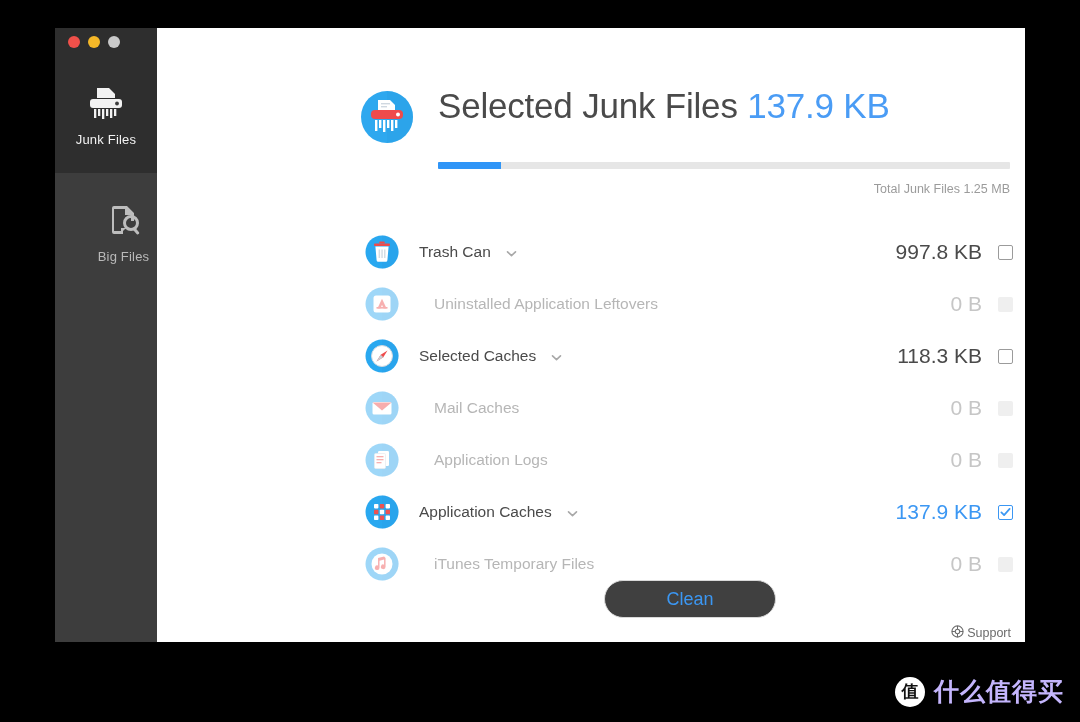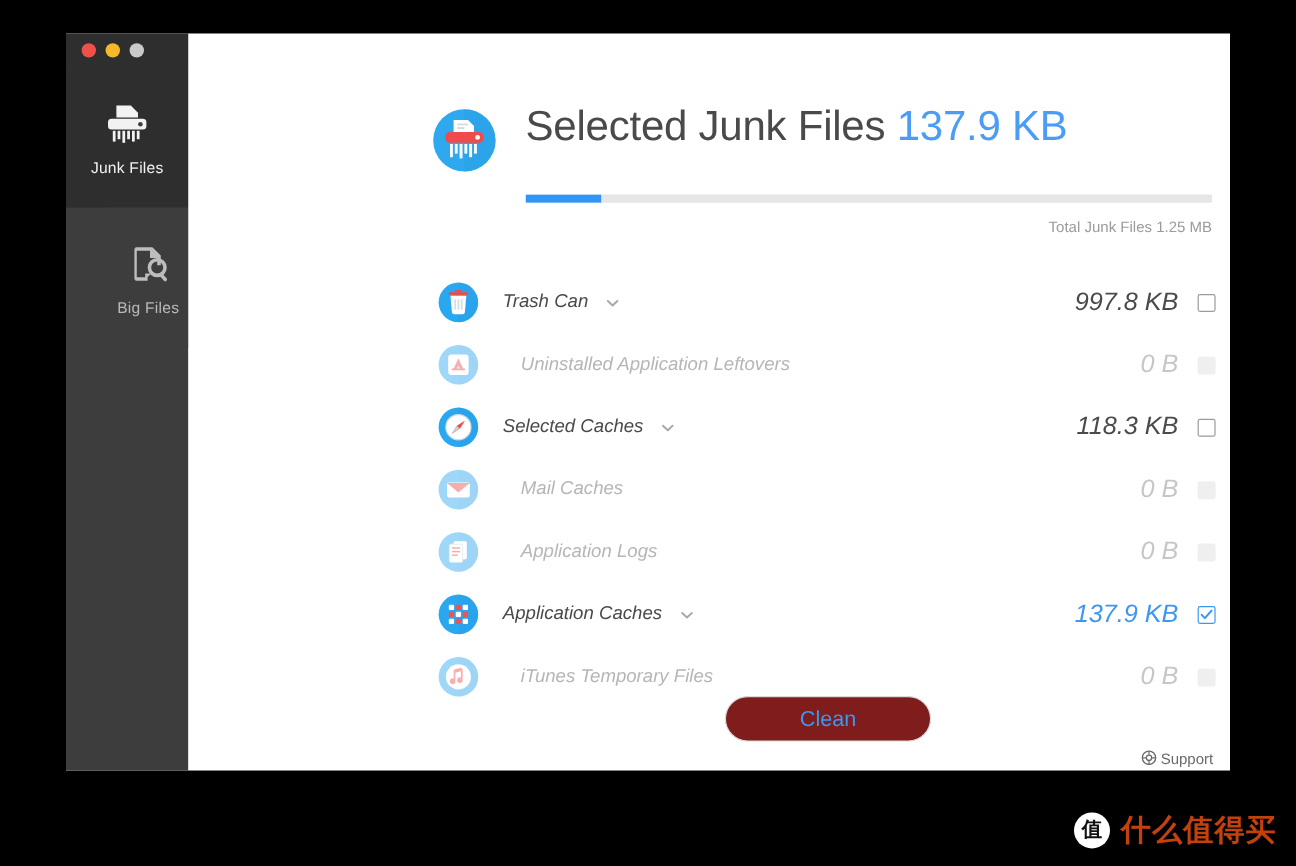--- a/index.html
+++ b/index.html
@@ -56,21 +56,21 @@
   }
   .pbar .fill{height:100%;background:#2f95f7;}
   .total{
     position:absolute;left:78px;top:94px;width:572px;text-align:right;
     font-size:12.5px;color:#9b9b9b;
   }
 
   
   .list{position:absolute;left:203px;top:198px;width:653px;}
   .row{
-    height:52px;display:flex;align-items:center;position:relative;font-style:italic;
+    height:52px;display:flex;align-items:center;position:relative;
   }
   .rowicon{width:34px;height:34px;flex:0 0 34px;margin-left:5px;}
   .rowlabel{margin-left:20px;font-size:15.5px;color:#4a4a4a;white-space:nowrap;}
   .row.dim .rowlabel{color:#b6b6b6;margin-left:35px;}
   .row.dim .rowicon{opacity:.45;}
   .chev{margin-left:14px;width:13px;height:13px;display:inline-block;}
   .spacer{flex:1;}
   .size{font-size:21px;color:#4a4a4a;margin-right:16px;white-space:nowrap;}
   .row.dim .size{color:#c6c6c6;}
   .row.sel .size{color:#3b97f3;}
@@ -78,42 +78,42 @@
     width:15px;height:15px;box-sizing:border-box;border:1.5px solid #9b9b9b;
     background:#fff;border-radius:2px;flex:0 0 15px;position:relative;
   }
   .cbox.disabled{border:none;background:#efefef;}
   .cbox.checked{border-color:#3b97f3;}
   .cbox.checked svg{position:absolute;left:1px;top:1px;}
 
   
   .cleanbtn{
     position:absolute;left:447px;top:552px;width:170px;height:36px;
-    border:1px solid #d9d9d9;border-radius:19px;background:#7f1d1d;
+    border:1px solid #d9d9d9;border-radius:19px;background:#404040;
     color:#3b97f3;font-size:18px;font-weight:400;
     display:flex;align-items:center;justify-content:center;cursor:pointer;
     font-family:"Liberation Sans",sans-serif;
   }
   .support{
     position:absolute;right:14px;bottom:1px;display:flex;align-items:center;gap:3px;
     font-size:12.5px;color:#6b6b6b;cursor:pointer;
   }
 
   
   .wm{
     position:absolute;right:16px;bottom:14px;display:flex;align-items:center;gap:9px;
   }
   .wm-logo{
     width:30px;height:30px;border-radius:50%;background:#fff;
     display:flex;align-items:center;justify-content:center;
     color:#111;font-size:17px;font-weight:bold;
     font-family:"DejaVu Sans",sans-serif;
   }
   .wm-text{
-    color:#c2410c;font-size:25px;font-weight:bold;letter-spacing:1px;
+    color:#c4b5fd;font-size:25px;font-weight:bold;letter-spacing:1px;
     font-family:"DejaVu Sans",sans-serif;
   }
 </style>
 </head>
 <body>
 
 <div class="screen">
   <div class="window">
 
     <div class="sidebar">

